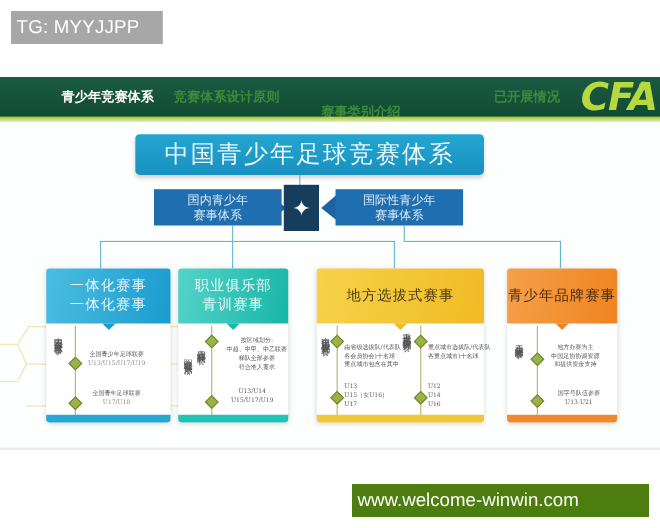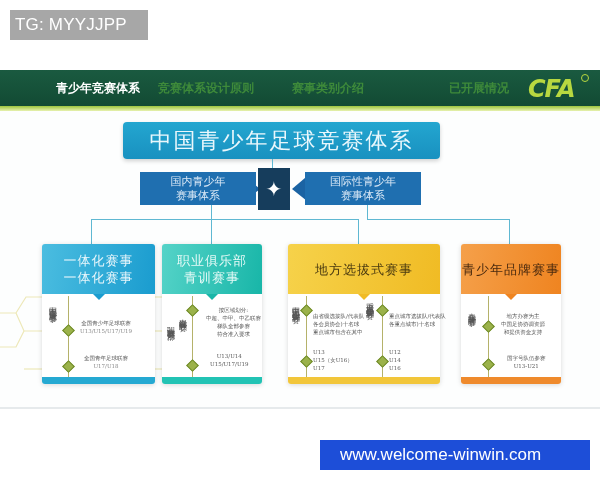--- a/index.html
+++ b/index.html
@@ -10,41 +10,41 @@
   }
   .abs { position:absolute; }
   .wm-top {
     left:10px; top:10px; width:138px; height:30px;
     background:#a7a7a7; color:#fff;
     font-family:"Liberation Sans", sans-serif; font-size:17px;
     line-height:30px; padding-left:5px; box-sizing:border-box; letter-spacing:0.2px;
   }
   .wm-bottom {
     left:320px; top:440px; width:270px; height:30px;
-    background:#1d4ed8; color:#fff;
+    background:#4d7c0f; color:#fff;
     font-family:"Liberation Sans", sans-serif; font-size:17px;
-    line-height:30px; padding-left:20px; box-sizing:border-box;
+    line-height:30px; padding-left:5px; box-sizing:border-box;
   }
   .nav {
     left:0; top:70px; width:600px; height:37px;
     background:linear-gradient(#1a5a40,#124a33);
   }
   .nav-border {
     left:0; top:106px; width:600px; height:5px;
     background:linear-gradient(#9cc43c,#e8f2b0);
   }
   .nav-item {
     top:0; height:37px; line-height:37px;
     font-family:"DejaVu Sans", sans-serif; font-size:12px; font-weight:bold;
     color:#3e8a3a; white-space:nowrap;
   }
   .nav-item.active { color:#ffffff; }
   .cfa {
     top:4px; left:528px; height:30px; line-height:30px;
-    font-family:"DejaVu Sans", sans-serif; font-weight:bold; font-size:24px;
+    font-family:"DejaVu Sans", sans-serif; font-weight:bold; font-size:35px;
     color:#b8d840; letter-spacing:-1px; font-style:italic;
   }
   .cfa-reg { top:4px; left:581px; width:6px; height:6px; border:1px solid #b8d840; border-radius:50%; }
 
   .content-bg { left:0; top:111px; width:600px; height:297px; background:#fdfefe; }
   .bottom-line { left:0; top:407px; width:600px; height:2px; background:#e6eaec; }
 
   .title-box {
     left:123px; top:122px; width:317px; height:37px;
     background:linear-gradient(#23a6d0,#1991c0);
@@ -99,21 +99,21 @@
   .item-sub { color:#888; }
 </style>
 </head>
 <body>
 
 <div class="abs wm-top">TG: MYYJJPP</div>
 
 <div class="abs nav">
   <div class="abs nav-item active" style="left:56px;">青少年竞赛体系</div>
   <div class="abs nav-item" style="left:158px;">竞赛体系设计原则</div>
-  <div class="abs nav-item" style="left:292px;">赛事类别介绍</div>
+  <div class="abs nav-item" style="left:292px;margin-top:13px;">赛事类别介绍</div>
   <div class="abs nav-item" style="left:422px;margin-left:27px;">已开展情况</div>
   <div class="abs cfa">CFA</div>
   <div class="abs cfa-reg"></div>
 </div>
 <div class="abs nav-border"></div>
 
 <div class="abs content-bg"></div>
 
 <div class="abs" style="left:0;top:285px;width:44px;height:100px;">
   <svg width="44" height="100" viewBox="0 0 44 100">

